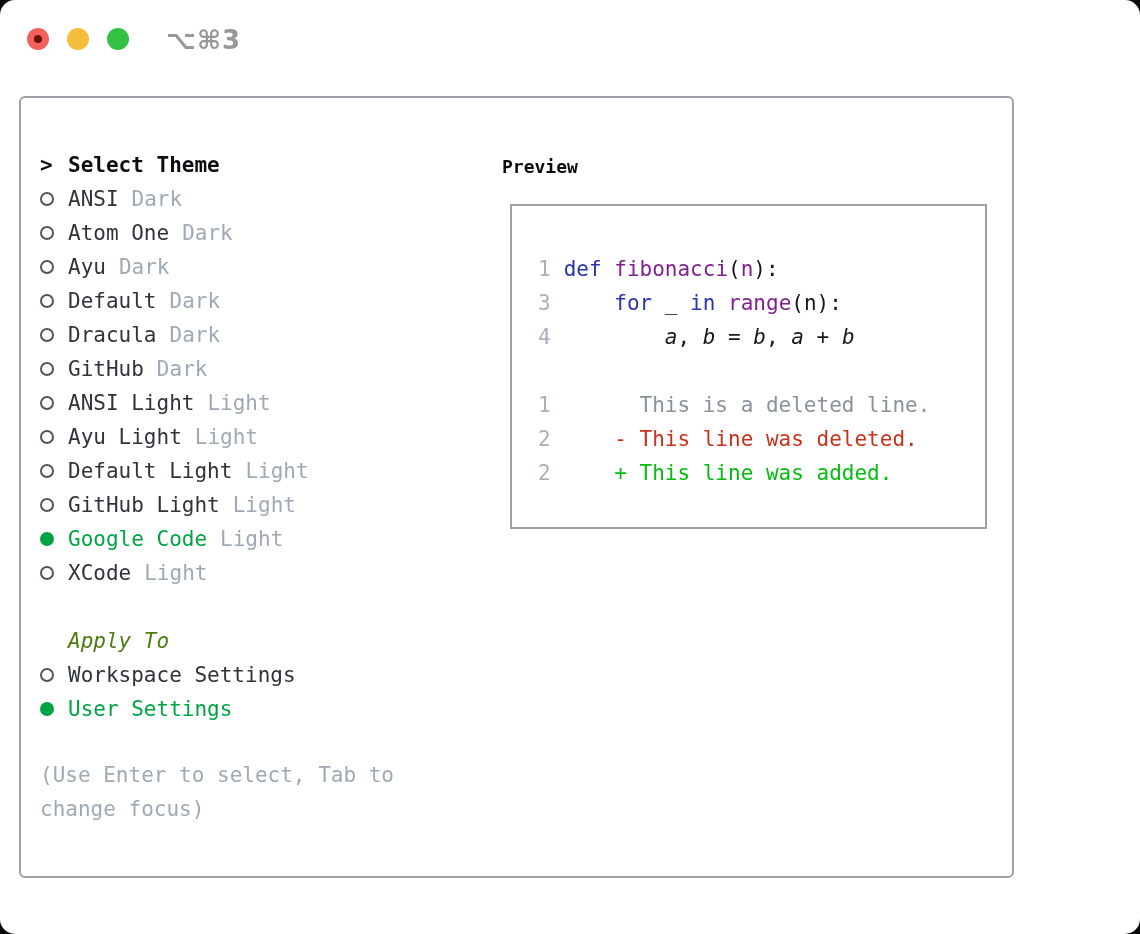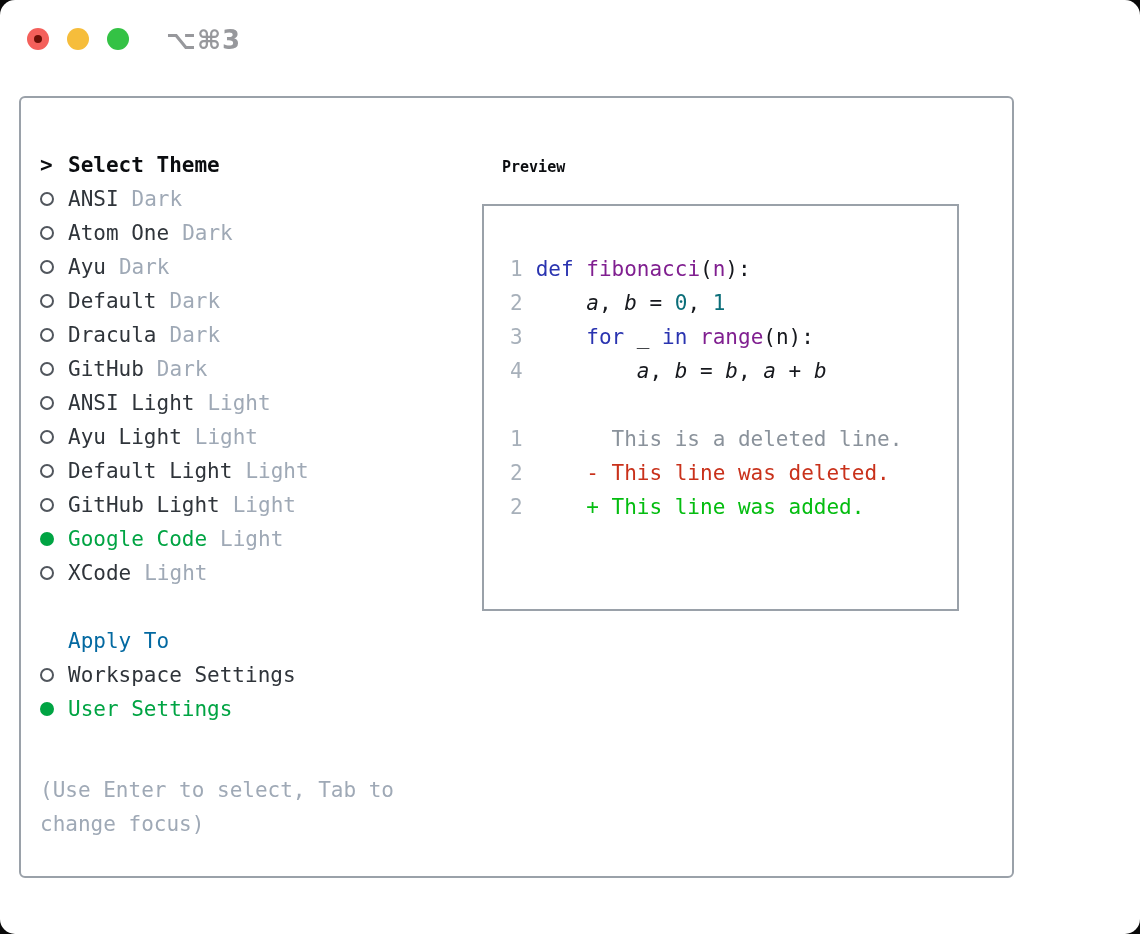--- a/index.html
+++ b/index.html
@@ -25,26 +25,26 @@
   .left-col { position:absolute; left:19px; top:50px; font-size:21px; color:#2f343a; }
   .row { height:34px; display:flex; align-items:center; white-space:pre; }
   .row.blank { height:34px; }
   .marker { width:28px; display:flex; align-items:center; flex:none; }
   .hdr-prefix { font-weight:bold; color:#0b0d10; }
   .hdr-label  { font-weight:bold; color:#0b0d10; }
   .circle { width:14px; height:14px; border:2px solid #51565d; border-radius:50%; box-sizing:border-box; }
   .row.selected .circle { background:var(--accent); border-color:var(--accent); }
   .row.selected .name { color:var(--accent);text-align:center; }
   .variant { color:var(--muted); margin-left:13px; }
-  .section-label { color:#0369a1; }
-  .hint { margin-top:47px; width:430px; line-height:34px; color:var(--muted); white-space:normal; }
+  .section-label { color:#4d7c0f;font-style:italic; }
+  .hint { margin-top:32px; width:430px; line-height:34px; color:var(--muted); white-space:normal; }
   
   .preview-label { position:absolute; left:481px; top:52px; height:34px; line-height:34px;
-                   font-size:15px; font-weight:bold; color:#0b0d10; }
-  .preview-box { position:absolute; left:461px; top:106px; width:477px; height:407px;
+                   font-size:18px; font-weight:bold; color:#0b0d10; }
+  .preview-box { position:absolute; left:489px; top:106px; width:477px; height:325px;
                  border:2px solid var(--border); box-sizing:border-box;
                  padding:46px 0 0 26px; overflow:hidden; }
   .pline { height:34px; line-height:34px; font-size:21px; white-space:pre; color:#16181d; }
   .ln  { display:inline-block; min-width:13px; color:var(--ln); }
   .kw  { color:var(--kw); }
   .fn  { color:var(--fn); }
   .lit { color:var(--lit); }
   .var { font-style:italic; color:#16181d; }
   .ctx { color:var(--ctx); }
   .del { color:var(--del); }
@@ -165,21 +165,20 @@
   </div>
 </div>
 
       <div class="hint">(Use Enter to select, Tab to change focus)</div>
     </div>
 
     <div class="preview-label">Preview</div>
 
     <div class="preview-box" id="preview-box">
         <div class="pline"><span class="ln">1</span> <span class="kw">def</span><span> </span><span class="fn">fibonacci</span><span>(</span><span class="fn">n</span><span>):</span></div>
-        <div class="pline"><span class="ln">2</span> <span>    </span><span class="var">a</span><span>, </span><span class="var">b</span><span> = </span><span class="lit">0</span><span>, </span><span class="lit">1</span></div>
         <div class="pline"><span class="ln">3</span> <span>    </span><span class="kw">for</span><span> _ </span><span class="kw">in</span><span> </span><span class="fn">range</span><span>(n):</span></div>
         <div class="pline"><span class="ln">4</span> <span>        </span><span class="var">a</span><span>, </span><span class="var">b</span><span> = </span><span class="var">b</span><span>, </span><span class="var">a</span><span> + </span><span class="var">b</span></div>
         <div class="pline"><span class="ln"></span> </div>
         <div class="pline"><span class="ln">1</span> <span class="ctx">      This is a deleted line.</span></div>
         <div class="pline"><span class="ln">2</span> <span class="del">    - This line was deleted.</span></div>
         <div class="pline"><span class="ln">2</span> <span class="add">    + This line was added.</span></div>
       </div>
 
   </div>
 </div>

